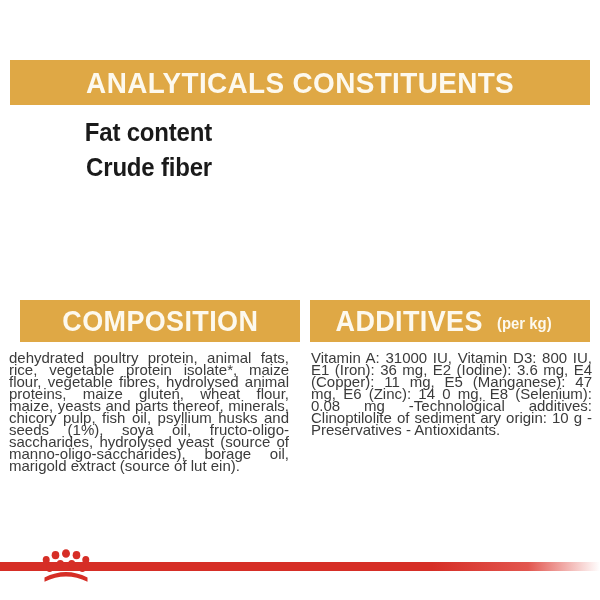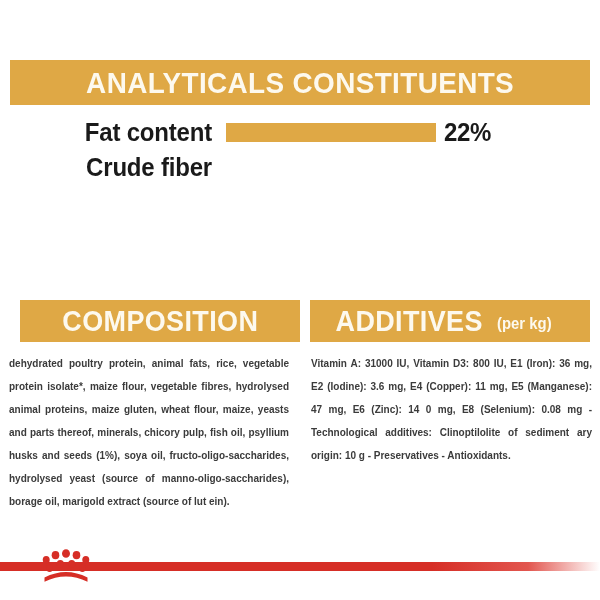--- a/index.html
+++ b/index.html
@@ -129,26 +129,25 @@
     white-space: nowrap;
     letter-spacing: -0.3px;
     transform: scaleX(0.96);
     transform-origin: left center;
   }
 
   
   .body-text {
     position: absolute;
     font-family: "Liberation Sans", sans-serif;
-    font-size: 10px;
-    line-height: 23px;
+    font-size: 15px;
+    line-height: 12px;
     color: #3b3b3b;
     text-align: justify;
     text-justify: inter-word;
-    font-weight: bold;
   }
 
   #composition-text {
     left: 9px;
     top: 352px;
     width: 280px;
   }
 
   #additives-text {
     left: 311px;
@@ -182,24 +181,20 @@
 
   <div id="analyticals-header" class="header-bar">
     <span class="title">ANALYTICALS CONSTITUENTS</span>
   </div>
 
   <div id="chart">
 
 
     <div class="chart-row">
       <span class="row-label">Fat content</span>
-      <div class="bar-track">
-        <div class="bar-fill" style="width:210px"></div>
-        <span class="bar-value">22%</span>
-      </div>
     </div>
 
     <div class="chart-row">
       <span class="row-label">Crude fiber</span>
     </div>
 
   </div>
 
   <div id="composition-header" class="header-bar">
     <span class="title">COMPOSITION</span>

